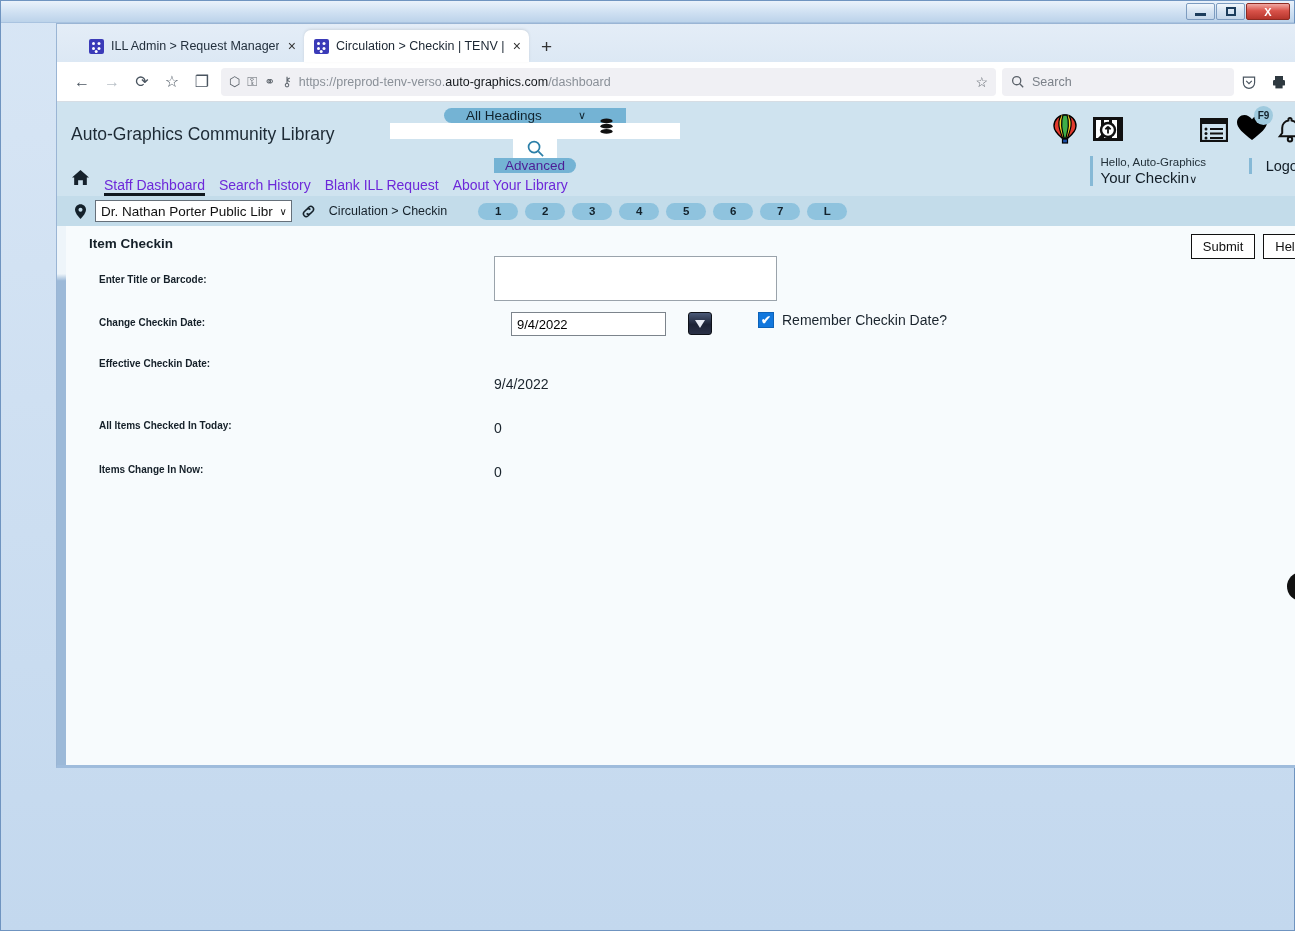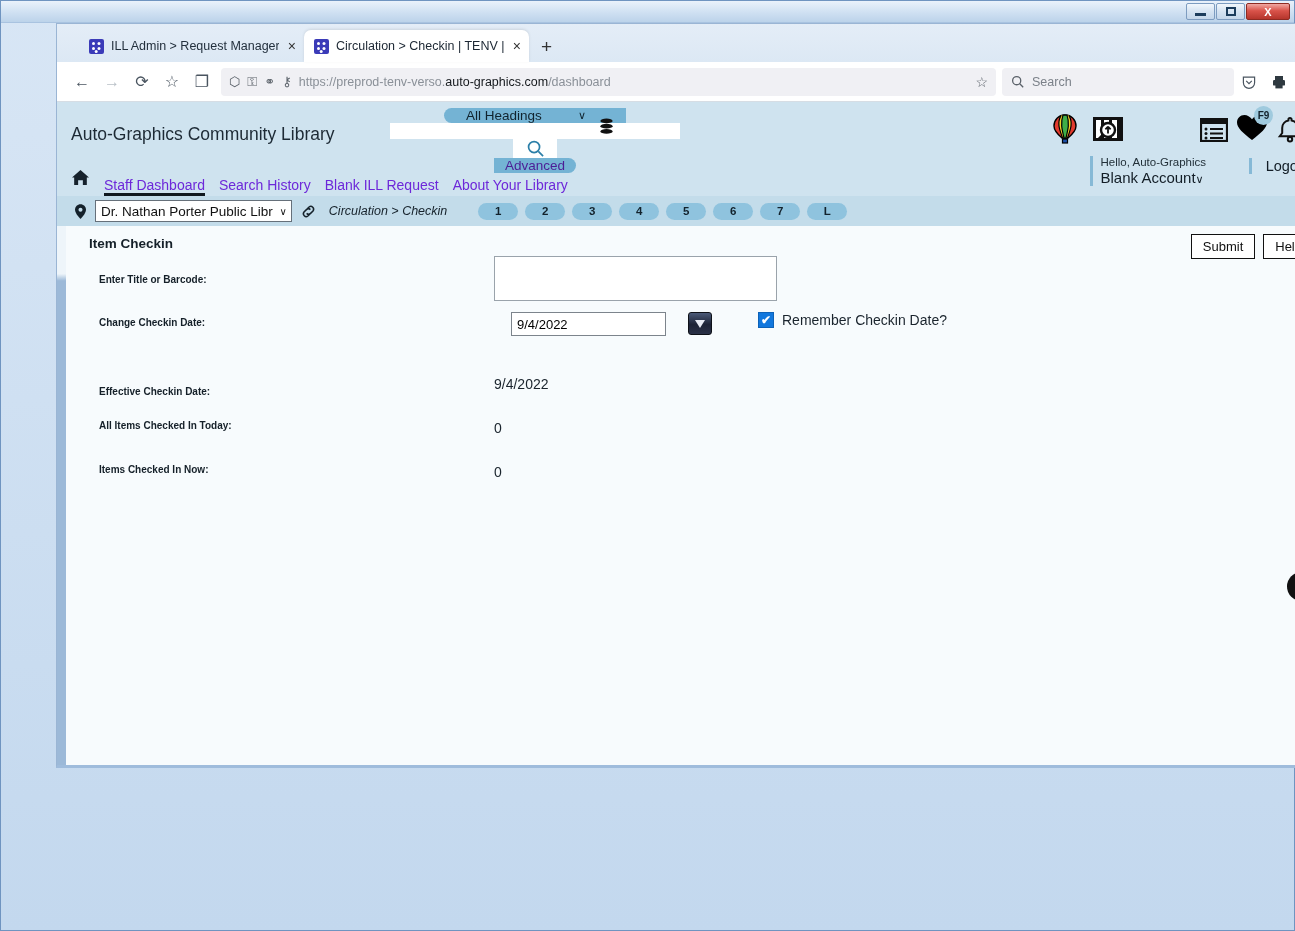--- a/index.html
+++ b/index.html
@@ -272,21 +272,21 @@
     font-size: 13.5px;
     color:#111;
     padding: 0 18px 0 5px;
     display:flex; align-items:center;
     position: relative;
     cursor:pointer;
     max-width: 225px;
     overflow:hidden; white-space:nowrap;
   }
   .libsel .chev { position:absolute; right:4px; font-size:10px; }
-  .bclink { font-size:12.5px; color:#16222b; margin-left: 4px; font-style: italic; }
+  .bclink { font-size:12.5px; color:#16222b; margin-left: 4px; }
   .pills { display:flex; gap:7px; margin-left: 22px; }
   .pill {
     width: 40px; height: 17px;
     background: #8fc3de;
     border-radius: 9px;
     display:flex; align-items:center; justify-content:center;
     font-size: 11.5px; font-weight: bold; color:#12222c;
     cursor:pointer;
   }
   .closebtn {
@@ -535,21 +535,21 @@
             <span class="f9-badge">F9</span>
           </div>
           <svg width="28" height="28" viewBox="0 0 28 28">
             <path d="M14 2c-.9 0-1.6.7-1.6 1.6v.9C8.8 5.2 6.2 8.3 6.2 12v5l-2.4 3.2h20.4L21.8 17v-5c0-3.7-2.6-6.8-6.2-7.5v-.9C15.6 2.7 14.9 2 14 2z" fill="none" stroke="#111" stroke-width="2"></path>
             <circle cx="14" cy="23.3" r="2.2" fill="none" stroke="#111" stroke-width="2"></circle>
           </svg>
         </div>
 
         <div class="accountbox">
           <div class="hello">Hello, Auto-Graphics</div>
-          <div class="youracct"><span>Blank Account</span><span style="font-size:11px">∨</span></div>
+          <div class="youracct"><span>Your Checkin</span><span style="font-size:11px">∨</span></div>
         </div>
         <div class="logoutbox">Logout</div>
 
         <div class="navrow">
           <span class="home">
             <svg width="19" height="17" viewBox="0 0 20 18">
                 <path d="M10 1L1 9h2.3v8h4.2v-5h5v5h4.2V9H19z" fill="#16222c"></path>
               </svg>
           </span>
           <span class="navlink active">Staff Dashboard</span>
@@ -605,31 +605,31 @@
             <div class="datebtn" style="top:46px">
                 <span class="tri"></span>
               </div>
             <div class="cbwrap" style="top:46px">
               <span class="cbox">✔</span>
               <span class="cblabel">Remember Checkin Date?</span>
             </div>
           </div>
 
           <div class="frow">
-            <span class="flabel" style="top:120px">Effective Checkin Date:</span>
+            <span class="flabel" style="top:92px">Effective Checkin Date:</span>
             <span class="fval" style="top:110px">9/4/2022</span>
           </div>
 
           <div class="frow">
             <span class="flabel" style="top:154px">All Items Checked In Today:</span>
             <span class="fval" style="top:154px">0</span>
           </div>
 
           <div class="frow">
-            <span class="flabel" style="top:198px">Items Checked In Now:</span>
+            <span class="flabel" style="top:198px">Items Change In Now:</span>
             <span class="fval" style="top:198px">0</span>
           </div>
         </div>
 
         <div class="backfab">‹</div>
       </div>
     </div>
   </div>
 </div>
 

